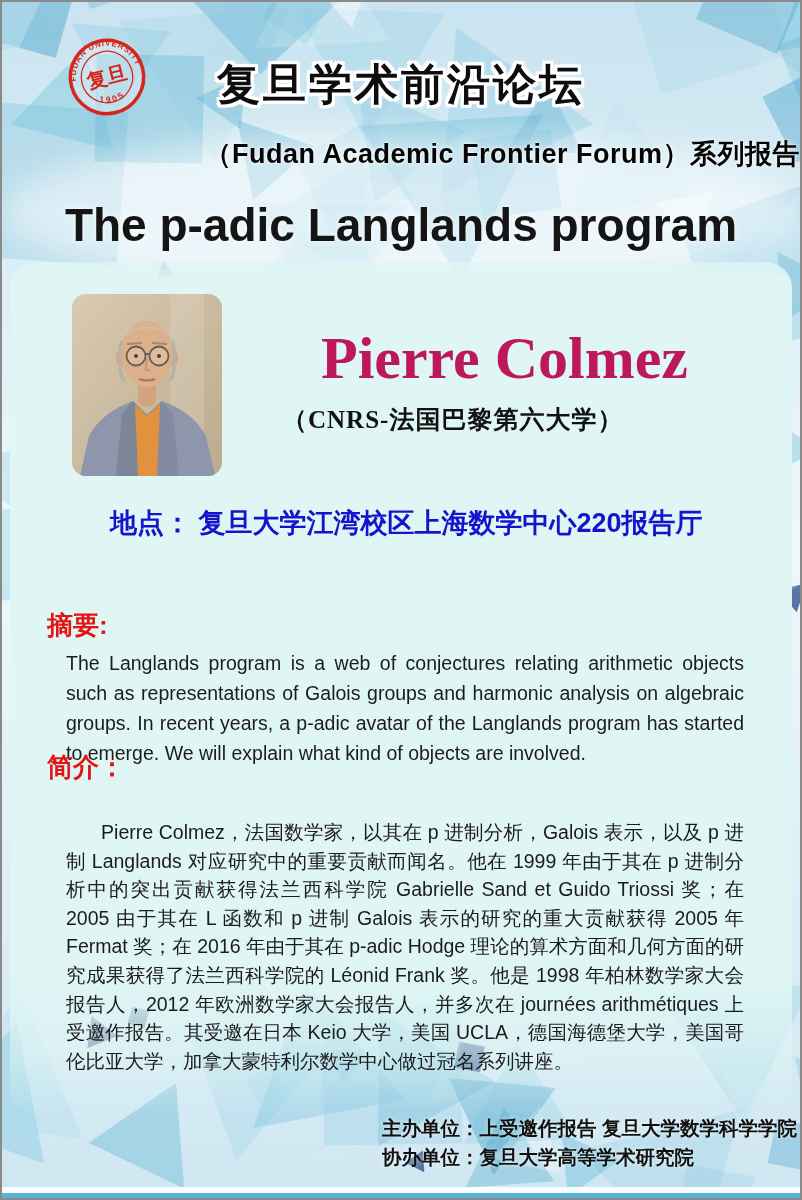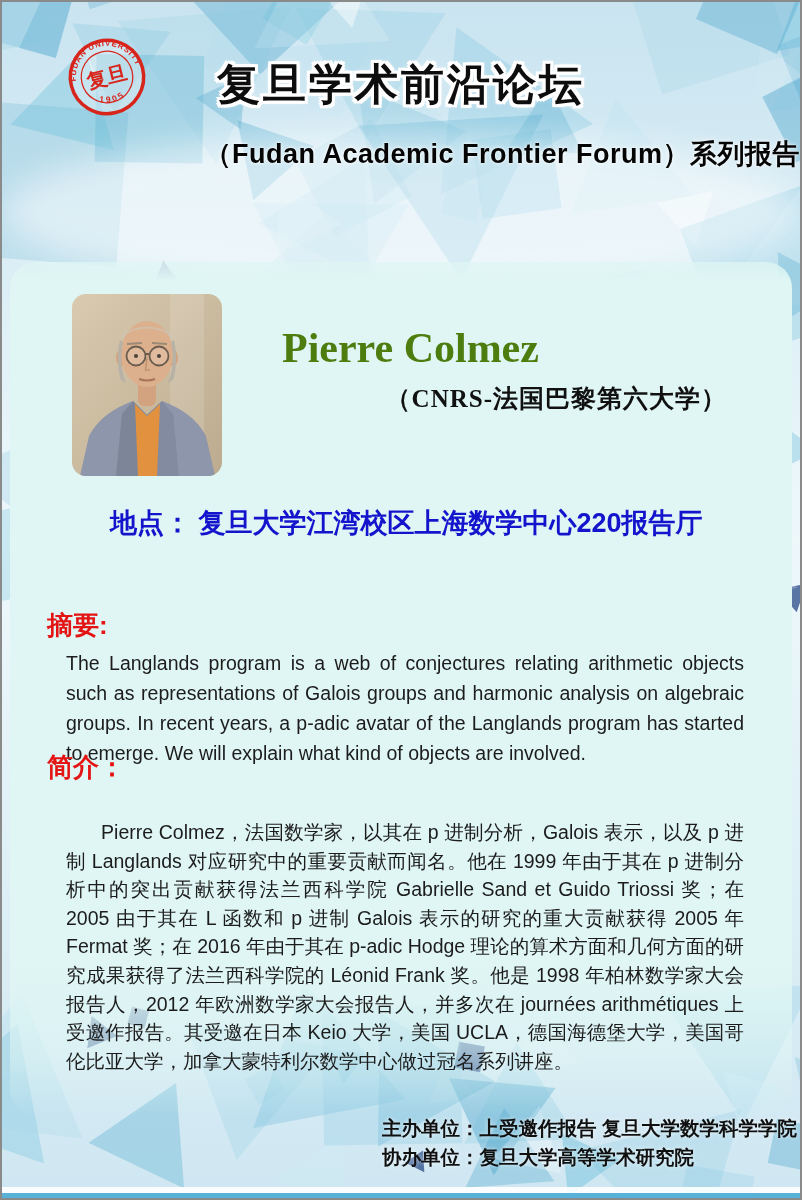--- a/index.html
+++ b/index.html
@@ -47,25 +47,25 @@
   }
 
   .photo{
     left:70px;top:292px;width:150px;height:182px;border-radius:14px;overflow:hidden;
   }
   .photo svg{display:block;width:100%;height:100%;}
 
   .speaker{left:280px;top:300px;width:445px;}
   .speaker-label{font-size:24px;font-weight:700;color:#101010;margin-left:14px;}
   .speaker-name{
-    margin-top:22px;text-align:left;
-    font-family:"Liberation Serif", serif;font-size:42px;font-weight:700;color:#4d7c0f;
+    margin-top:22px;text-align:center;
+    font-family:"Liberation Serif", serif;font-size:60px;font-weight:700;color:#be185d;
   }
   .speaker-affil{
-    margin-top:10px;text-align:right;
+    margin-top:10px;text-align:left;
     font-family:"Liberation Serif", serif;font-size:25px;font-weight:600;color:#111;letter-spacing:1px;
   }
 
   .details{left:108px;top:500px;width:640px;font-size:27px;font-weight:800;color:#1414cd;line-height:42px;}
 
   .sec-heading{font-size:26px;font-weight:800;color:#e41414;}
   .abstract-heading{left:45px;top:606px;}
   .abstract-body{
     left:64px;top:646px;width:678px;
     font-size:19.5px;line-height:30px;color:#1c1c1c;text-align:justify;
@@ -213,20 +213,21 @@
       </text>
       <text font-size="11" fill="#d8251c" font-weight="bold" letter-spacing="3">
         <textPath href="#arcBottom" startOffset="50%" text-anchor="middle">1905</textPath>
       </text>
       <text x="50" y="59" font-size="26" text-anchor="middle" fill="#d8251c" font-weight="bold" font-family="'Liberation Serif', serif">复旦</text>
     </svg>
   </div>
 
   <div class="layer forum-title">复旦学术前沿论坛</div>
   <div class="layer forum-subtitle">（Fudan Academic Frontier Forum）系列报告</div>
+  <div class="layer talk-title">The p-adic Langlands program</div>
 
   <div class="layer photo">
     <svg viewBox="0 0 150 182">
       <defs>
         <linearGradient id="pbg" x1="0" y1="0" x2="1" y2="1">
           <stop offset="0" stop-color="#d9cab0"></stop>
           <stop offset="1" stop-color="#bcab8e"></stop>
         </linearGradient>
       </defs>
       <rect x="0" y="0" width="150" height="182" fill="url(#pbg)"></rect>

